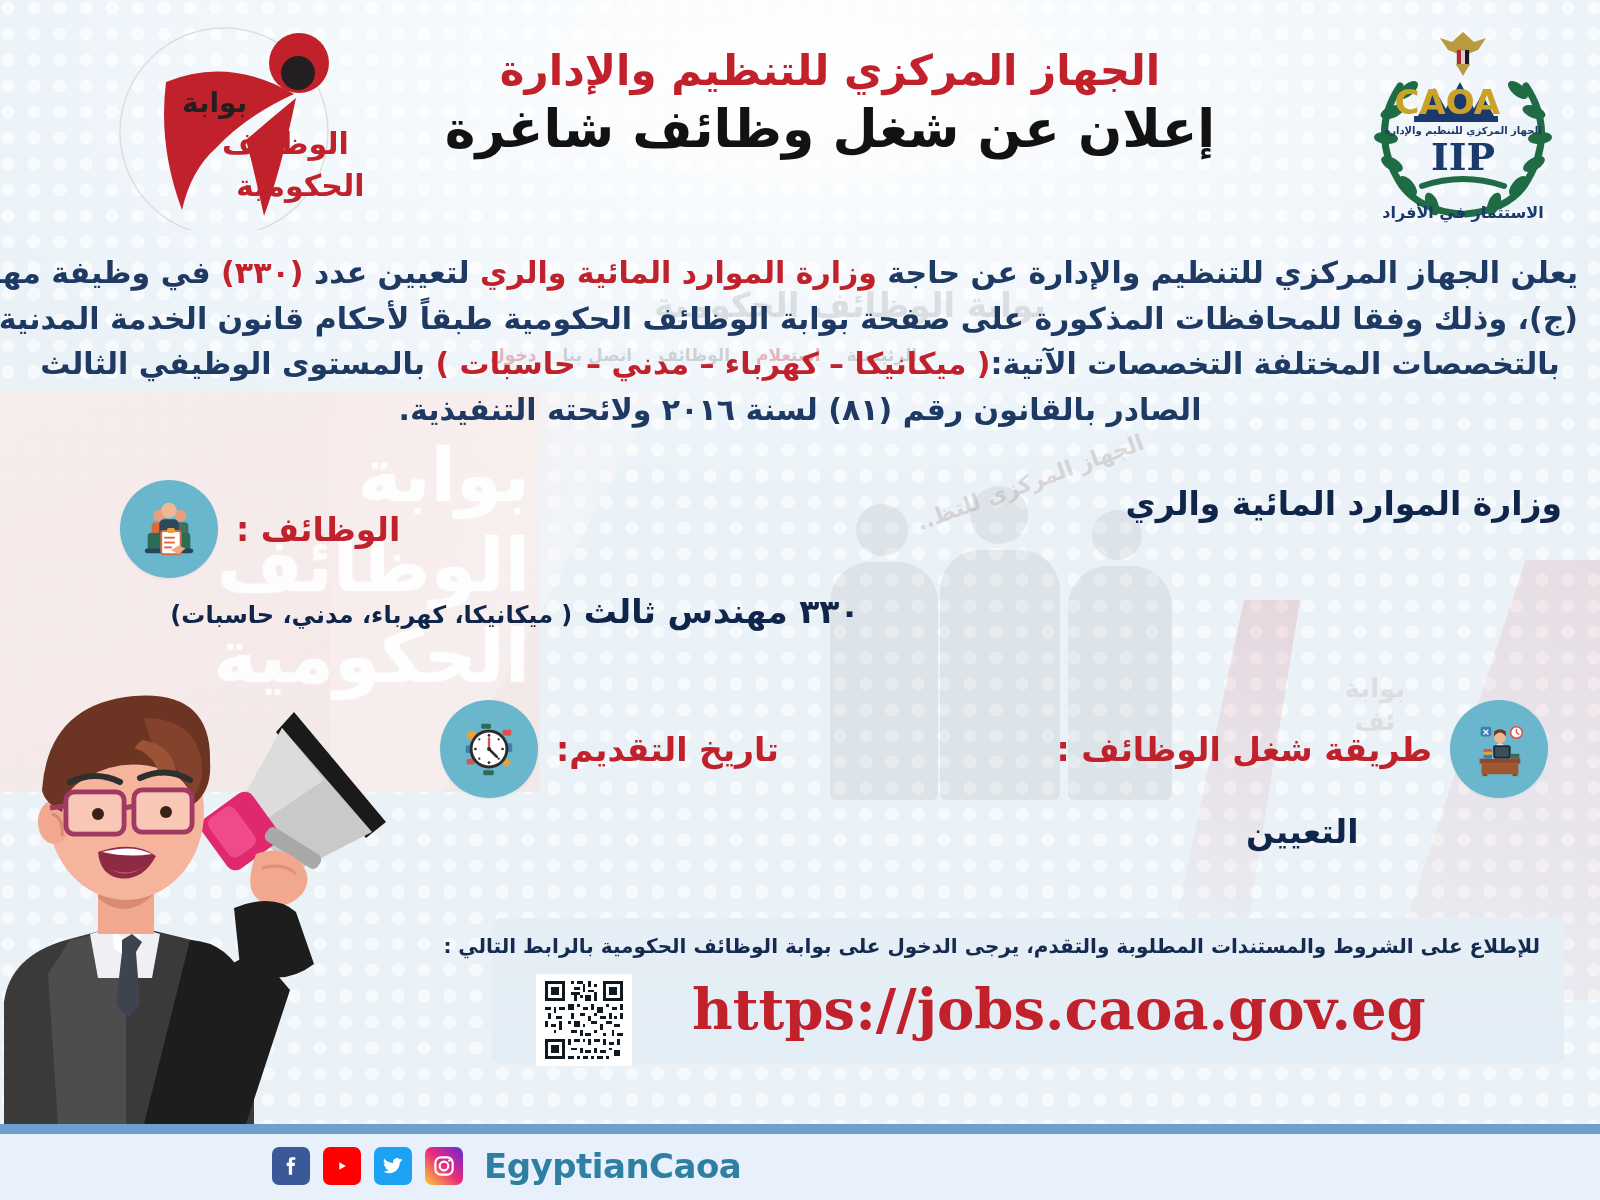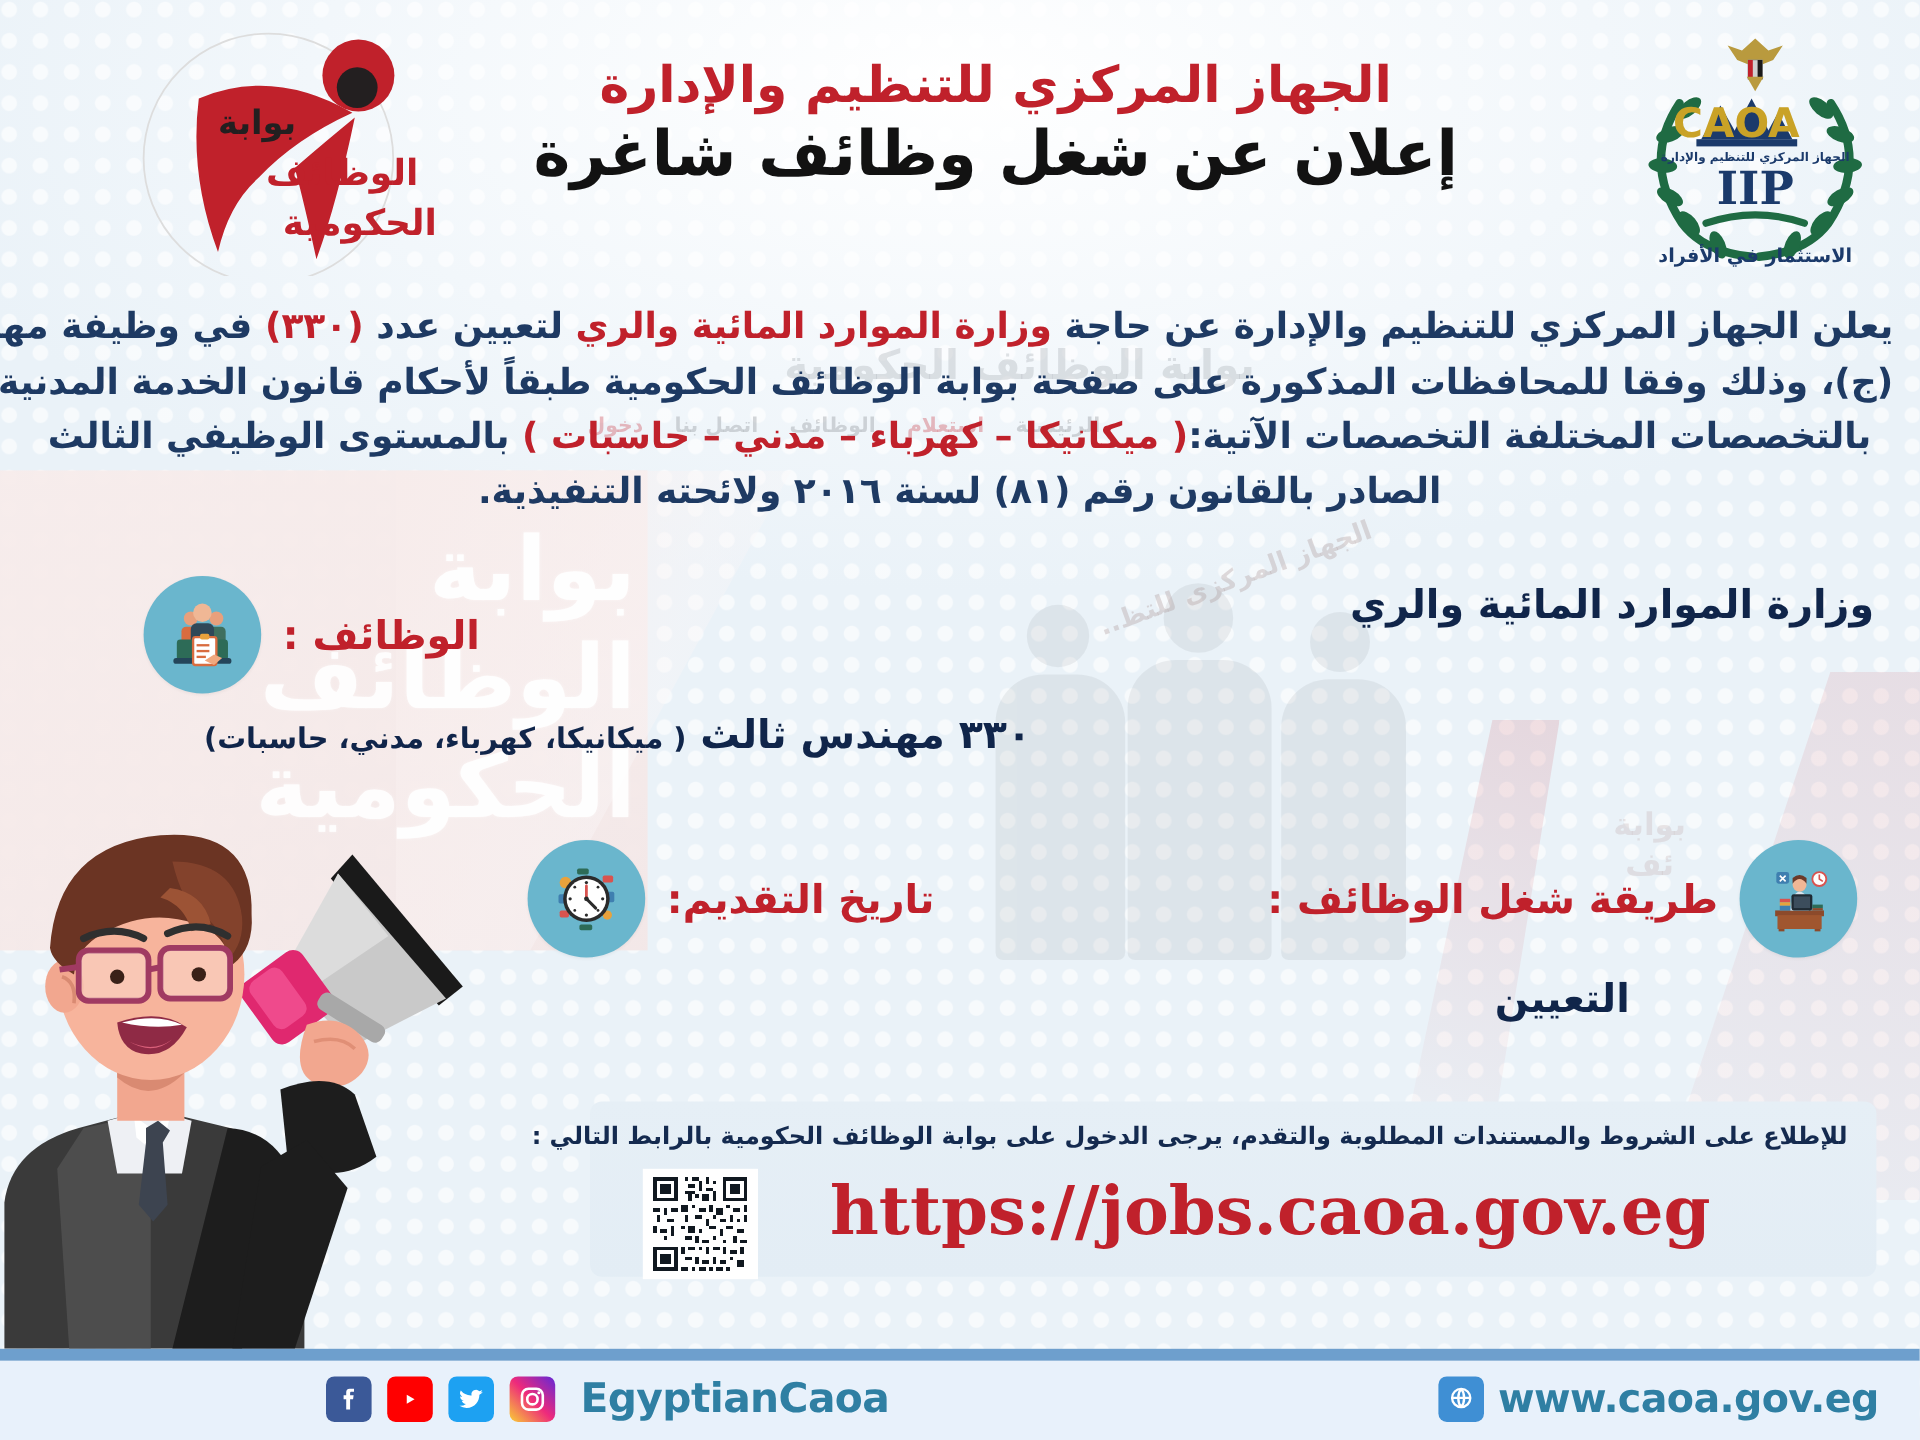--- a/index.html
+++ b/index.html
@@ -546,23 +546,14 @@
     <span class="sq" style="background:linear-gradient(45deg,#f9ce34,#ee2a7b,#6228d7);">
       <svg viewBox="0 0 24 24" width="26" height="26" fill="none" stroke="#fff" stroke-width="2">
         <rect x="4" y="4" width="16" height="16" rx="5"></rect>
           <circle cx="12" cy="12" r="4"></circle>
           <circle cx="17" cy="7" r="1.2" fill="#fff" stroke="none"></circle>
       </svg>
     </span>
     <span class="handle">EgyptianCaoa</span>
   </div>
 
-  <div class="site">
-    <span class="sq" style="background:#3f8fd4;">
-      <svg viewBox="0 0 24 24" width="26" height="26" fill="none" stroke="#fff" stroke-width="1.8">
-        <circle cx="12" cy="11" r="7"></circle>
-          <path d="M5 11h14M12 4c3 3.5 3 10.5 0 14M12 4c-3 3.5-3 10.5 0 14"></path>
-      </svg>
-    </span>
-    <span class="txt">www.caoa.gov.eg</span>
-  </div>
 
 </div>
 
 </body></html>

